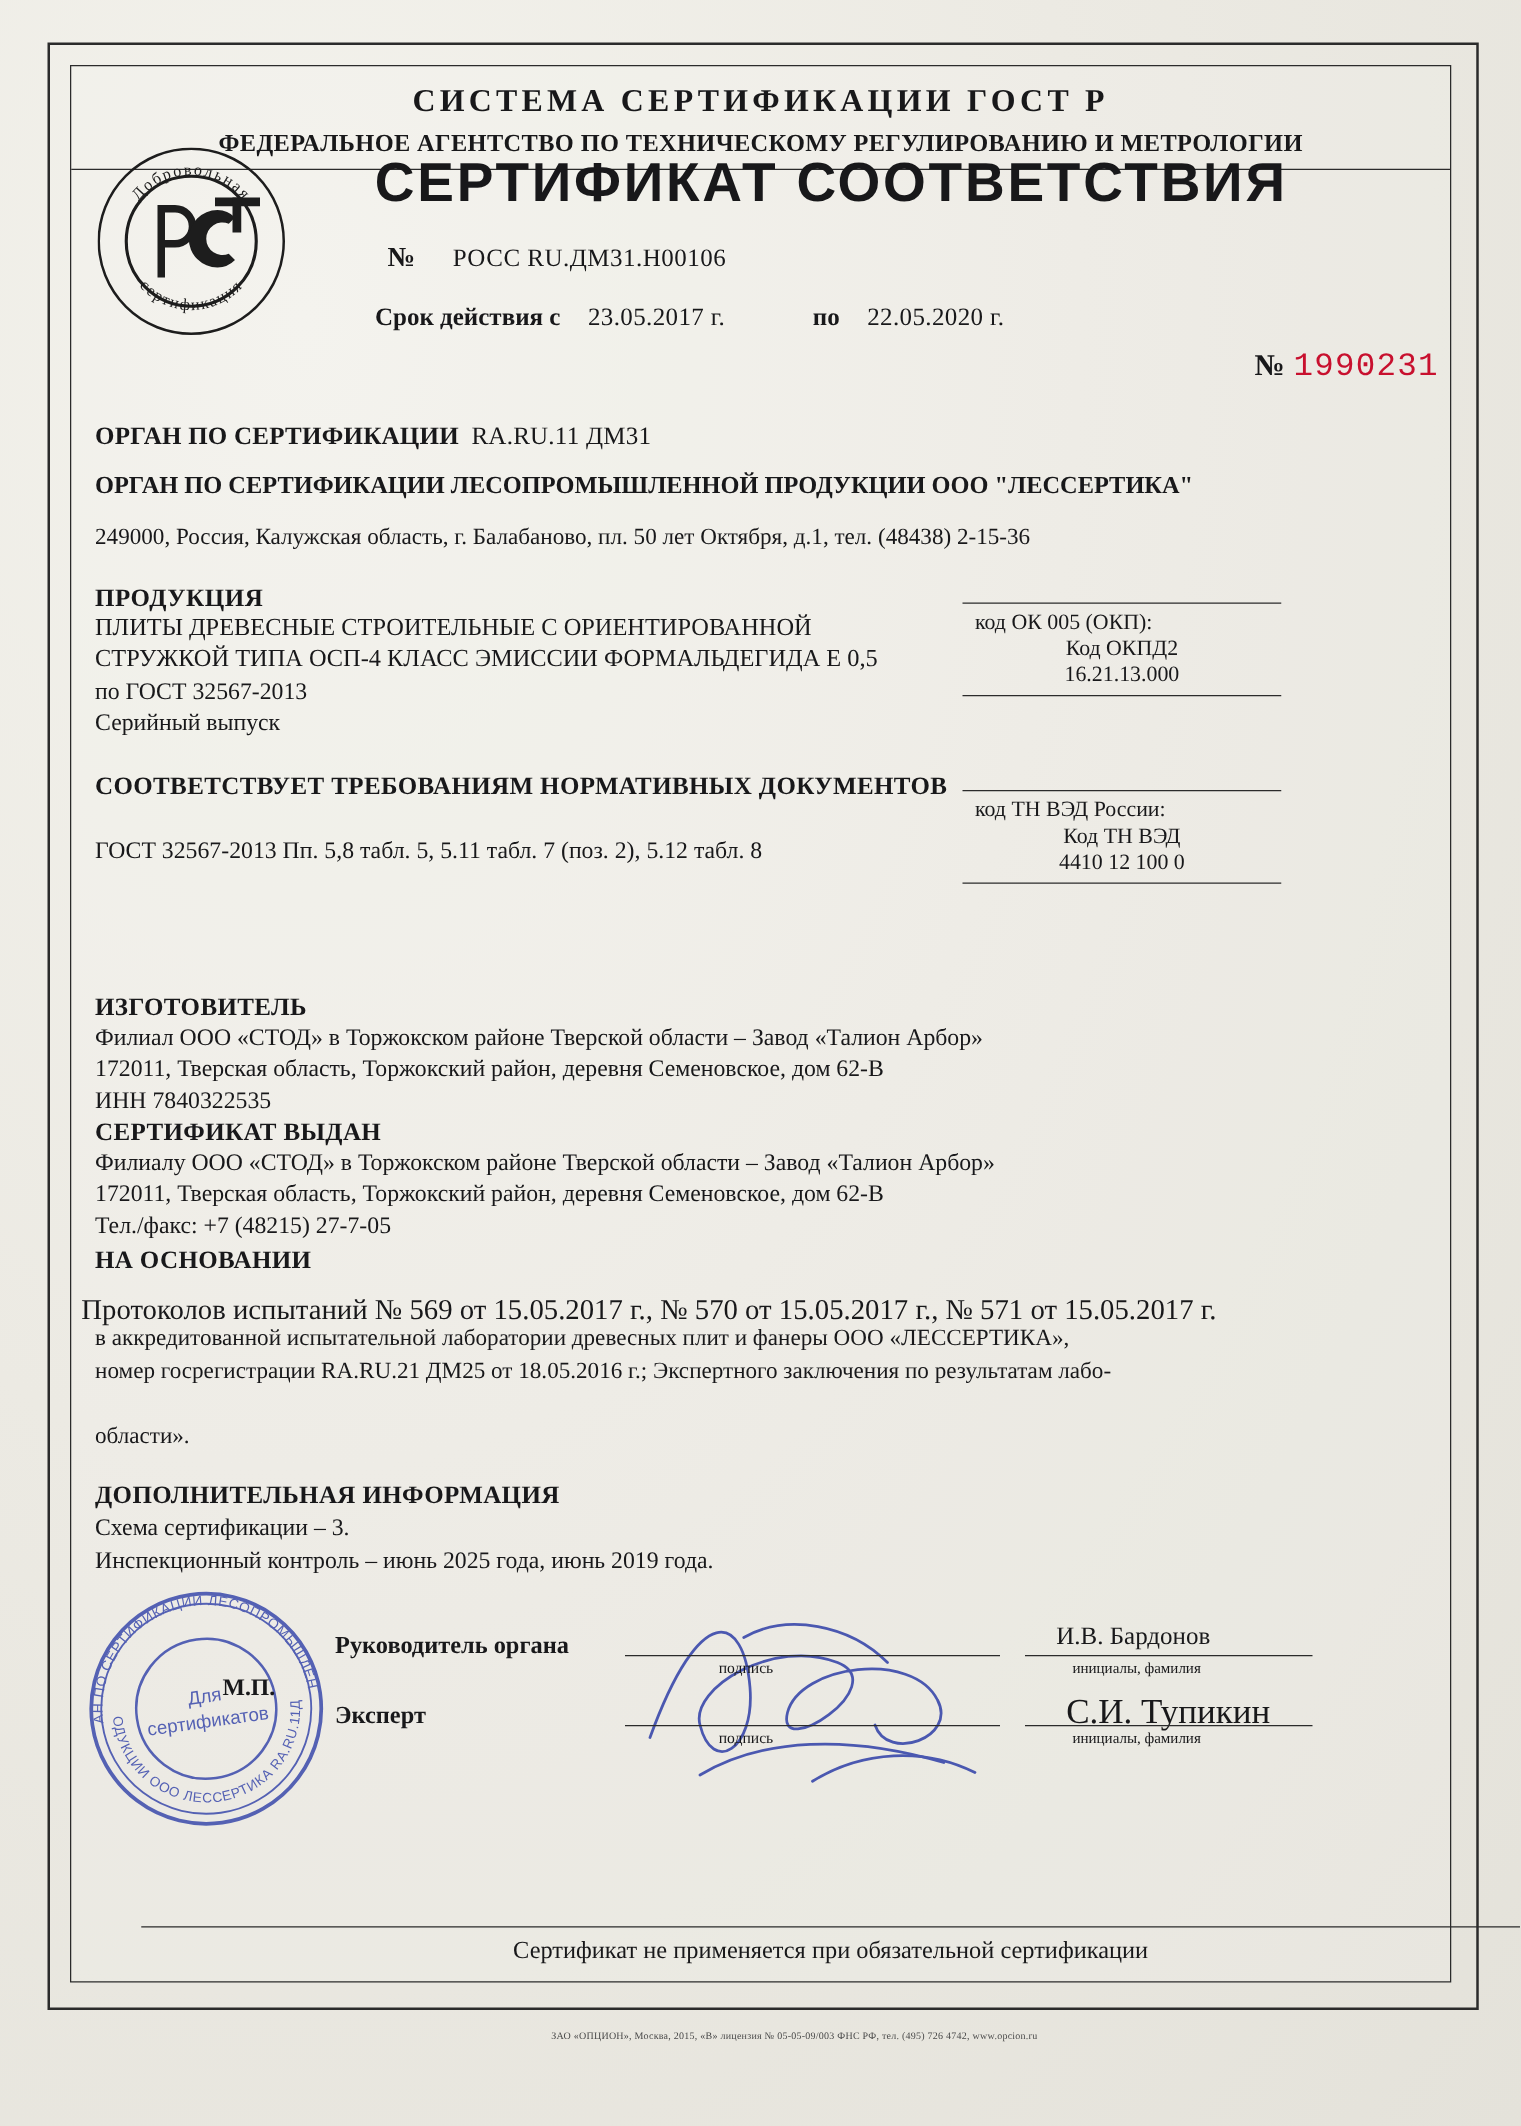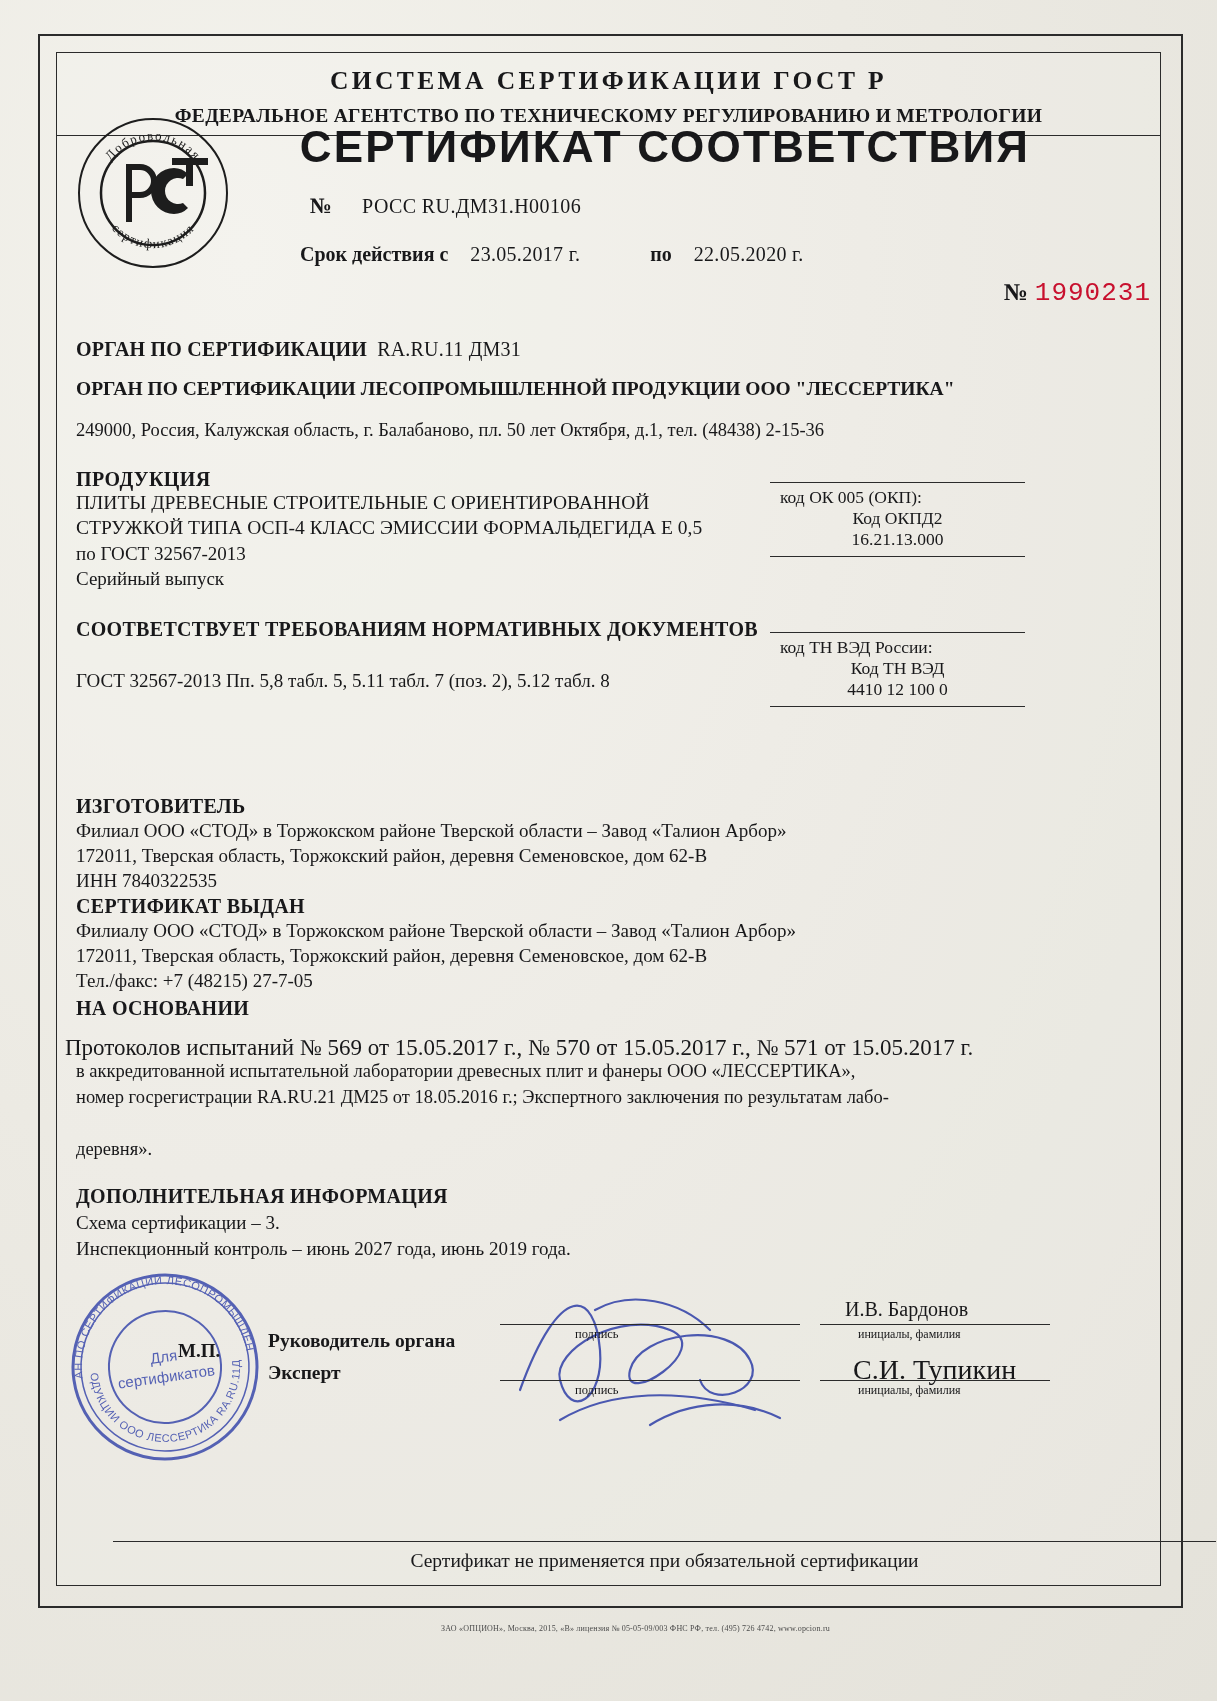--- a/index.html
+++ b/index.html
@@ -174,21 +174,21 @@
   .basis-l1 { left: 65px; top: 1035px; font-size: 23px; }
   .basis-l2 { left: 76px; top: 1061px; font-size: 18.5px; }
   .basis-l3 { left: 76px; top: 1087px; font-size: 18.5px; }
   .basis-l4 { left: 76px; top: 1113px; font-size: 18.5px; }
   .basis-l5 { left: 76px; top: 1139px; font-size: 18.5px; }
 
   .sec-addinfo { left: 76px; top: 1185px; font-size: 20px; font-weight: bold; letter-spacing: 0.3px; }
   .add-l1 { left: 76px; top: 1212px; font-size: 19px; }
   .add-l2 { left: 76px; top: 1238px; font-size: 19px; }
 
-  .sig-head-label { position: absolute; left: 268px; top: 1306px; font-size: 19.5px; font-weight: bold; margin-top: 24px; }
+  .sig-head-label { position: absolute; left: 268px; top: 1306px; font-size: 19.5px; font-weight: bold; }
   .sig-expert-label { position: absolute; left: 268px; top: 1362px; font-size: 19.5px; font-weight: bold; }
   .sig-mp { position: absolute; left: 178px; top: 1340px; font-size: 19px; font-weight: bold; }
 
   .sig-line-1 {
     position: absolute; left: 500px; top: 1324px; width: 300px;
     border-bottom: 1px solid #2b2b2b;
   }
   .sig-line-2 {
     position: absolute; left: 500px; top: 1380px; width: 300px;
     border-bottom: 1px solid #2b2b2b;
@@ -338,25 +338,25 @@
 
   <div class="body-txt sec-issued">СЕРТИФИКАТ ВЫДАН</div>
   <div class="body-txt iss-l1">Филиалу ООО «СТОД» в Торжокском районе Тверской области – Завод «Талион Арбор»</div>
   <div class="body-txt iss-l2">172011, Тверская область, Торжокский район, деревня Семеновское, дом 62-В</div>
   <div class="body-txt iss-l3">Тел./факс: +7 (48215) 27-7-05</div>
 
   <div class="body-txt sec-basis">НА ОСНОВАНИИ</div>
   <div class="body-txt basis-l1">Протоколов  испытаний  № 569 от 15.05.2017 г., № 570 от 15.05.2017 г., № 571 от 15.05.2017 г.</div>
   <div class="body-txt basis-l2">в  аккредитованной испытательной  лаборатории древесных плит и фанеры  ООО «ЛЕССЕРТИКА»,</div>
   <div class="body-txt basis-l3">номер госрегистрации  RA.RU.21 ДМ25 от 18.05.2016 г.;  Экспертного заключения  по результатам лабо-</div>
-  <div class="body-txt basis-l5">деревня».</div>
+  <div class="body-txt basis-l5">области».</div>
 
   <div class="body-txt sec-addinfo">ДОПОЛНИТЕЛЬНАЯ ИНФОРМАЦИЯ</div>
   <div class="body-txt add-l1">Схема сертификации – 3.</div>
-  <div class="body-txt add-l2">Инспекционный контроль – июнь 2027 года, июнь 2019 года.</div>
+  <div class="body-txt add-l2">Инспекционный контроль – июнь 2025 года, июнь 2019 года.</div>
 
   <div class="blue-stamp">
     <svg width="210" height="210" viewBox="0 0 210 210">
       <defs>
         <path id="bArcTop" d="M 22,105 A 83,83 0 0 1 188,105" fill="none"></path>
         <path id="bArcBot" d="M 30,105 A 75,75 0 0 0 180,105" fill="none"></path>
       </defs>
       <g transform="rotate(-8 105 105)">
         <circle cx="105" cy="105" r="92" fill="none" stroke="#2f3fa8" stroke-width="3"></circle>
         <circle cx="105" cy="105" r="84" fill="none" stroke="#2f3fa8" stroke-width="1.5"></circle>

